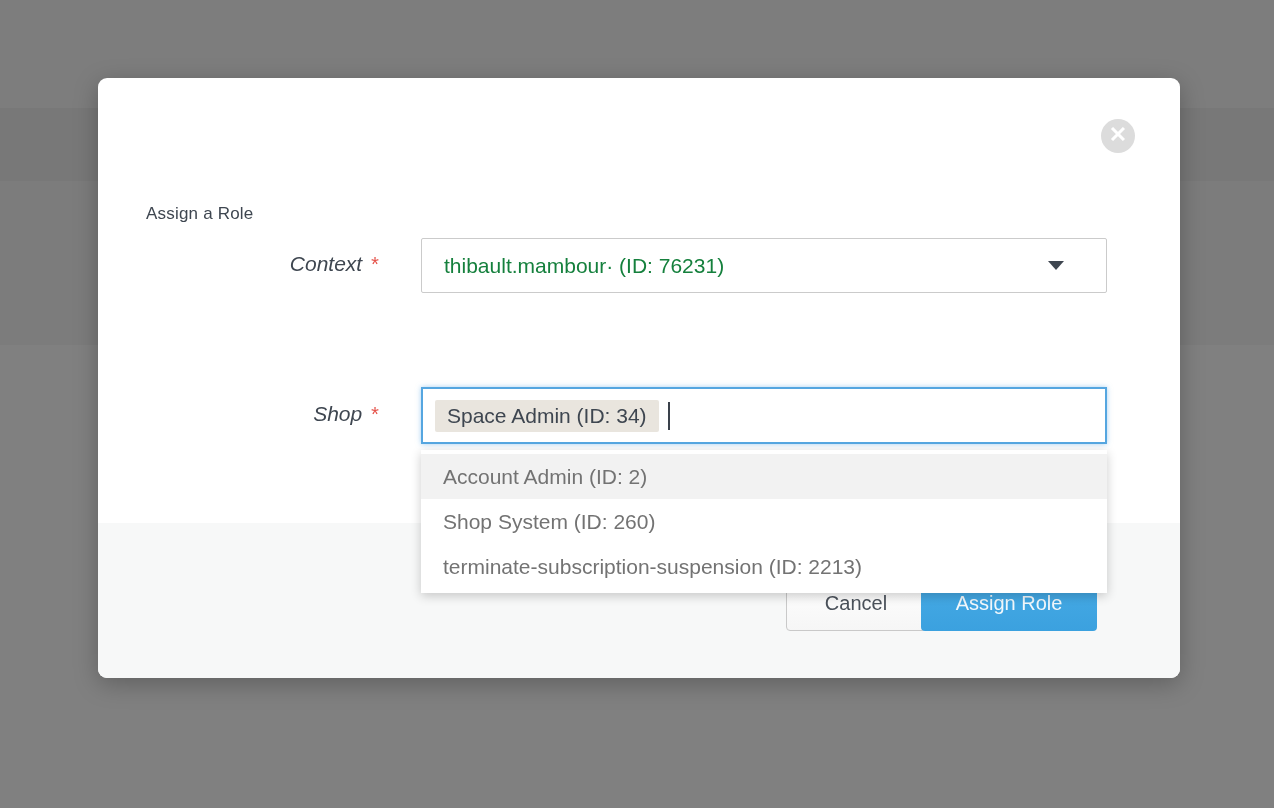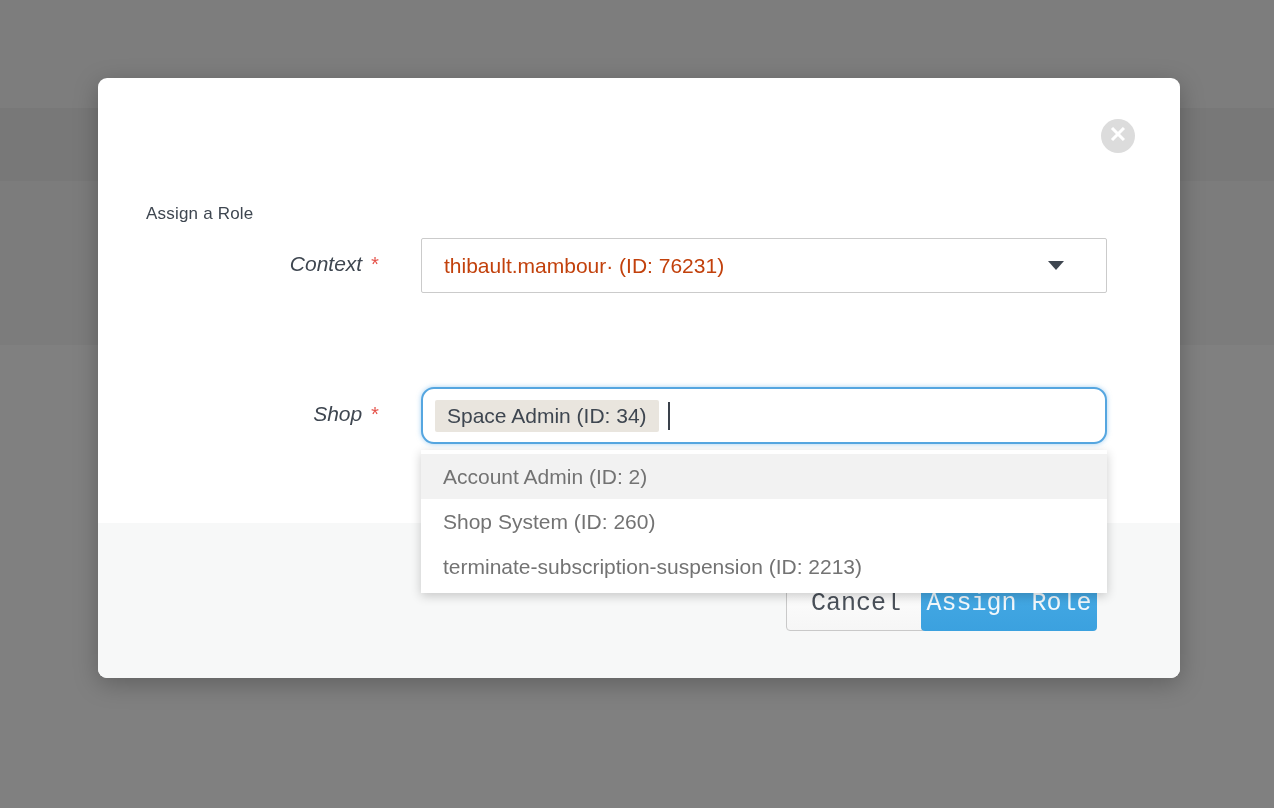--- a/index.html
+++ b/index.html
@@ -76,39 +76,39 @@
     width: 686px; height: 55px;
     background: #ffffff;
     border: 1px solid #cbcbcb;
     border-radius: 2px;
     display: flex; align-items: center;
     padding: 0 22px;
     cursor: pointer;
   }
   .select-value {
     font-size: 21px;
-    color: #c2410c;
+    color: #15803d;
     flex: 1;
   }
   .select-caret {
     width: 0; height: 0;
     border-left: 8px solid transparent;
     border-right: 8px solid transparent;
     border-top: 9px solid #3e4650;
     margin-right: 20px;
   }
 
   
   .roles-input {
     position: absolute;
     left: 323px; top: 309px;
     width: 686px; height: 57px;
     background: #ffffff;
     border: 2px solid #55a6e0;
-    border-radius: 13px;
+    border-radius: 0;
     box-shadow: 0 0 5px rgba(90,170,230,0.55);
     display: flex; align-items: center;
     padding: 0 12px;
     cursor: text;
   }
   .tag {
     background: #e9e5de;
     color: #3e4650;
     font-size: 21px;
     padding: 4px 12px;
@@ -148,22 +148,22 @@
     left: 0; top: 445px;
     width: 1082px; height: 155px;
     background: #f7f8f8;
     border-radius: 0 0 9px 9px;
   }
   .btn {
     position: absolute;
     top: 53px;
     height: 55px;
     border-radius: 4px;
-    font-size: 25px;
-    font-family: Liberation Mono, monospace;
+    font-size: 20px;
+    font-family: Liberation Sans, sans-serif;
     cursor: pointer;
   }
   .btn-cancel {
     left: 688px; width: 140px;
     background: linear-gradient(#ffffff, #f6f6f6);
     border: 1px solid #c9c9c9;
     color: #4a515a;
   }
   .btn-assign {
     left: 823px; width: 176px;

